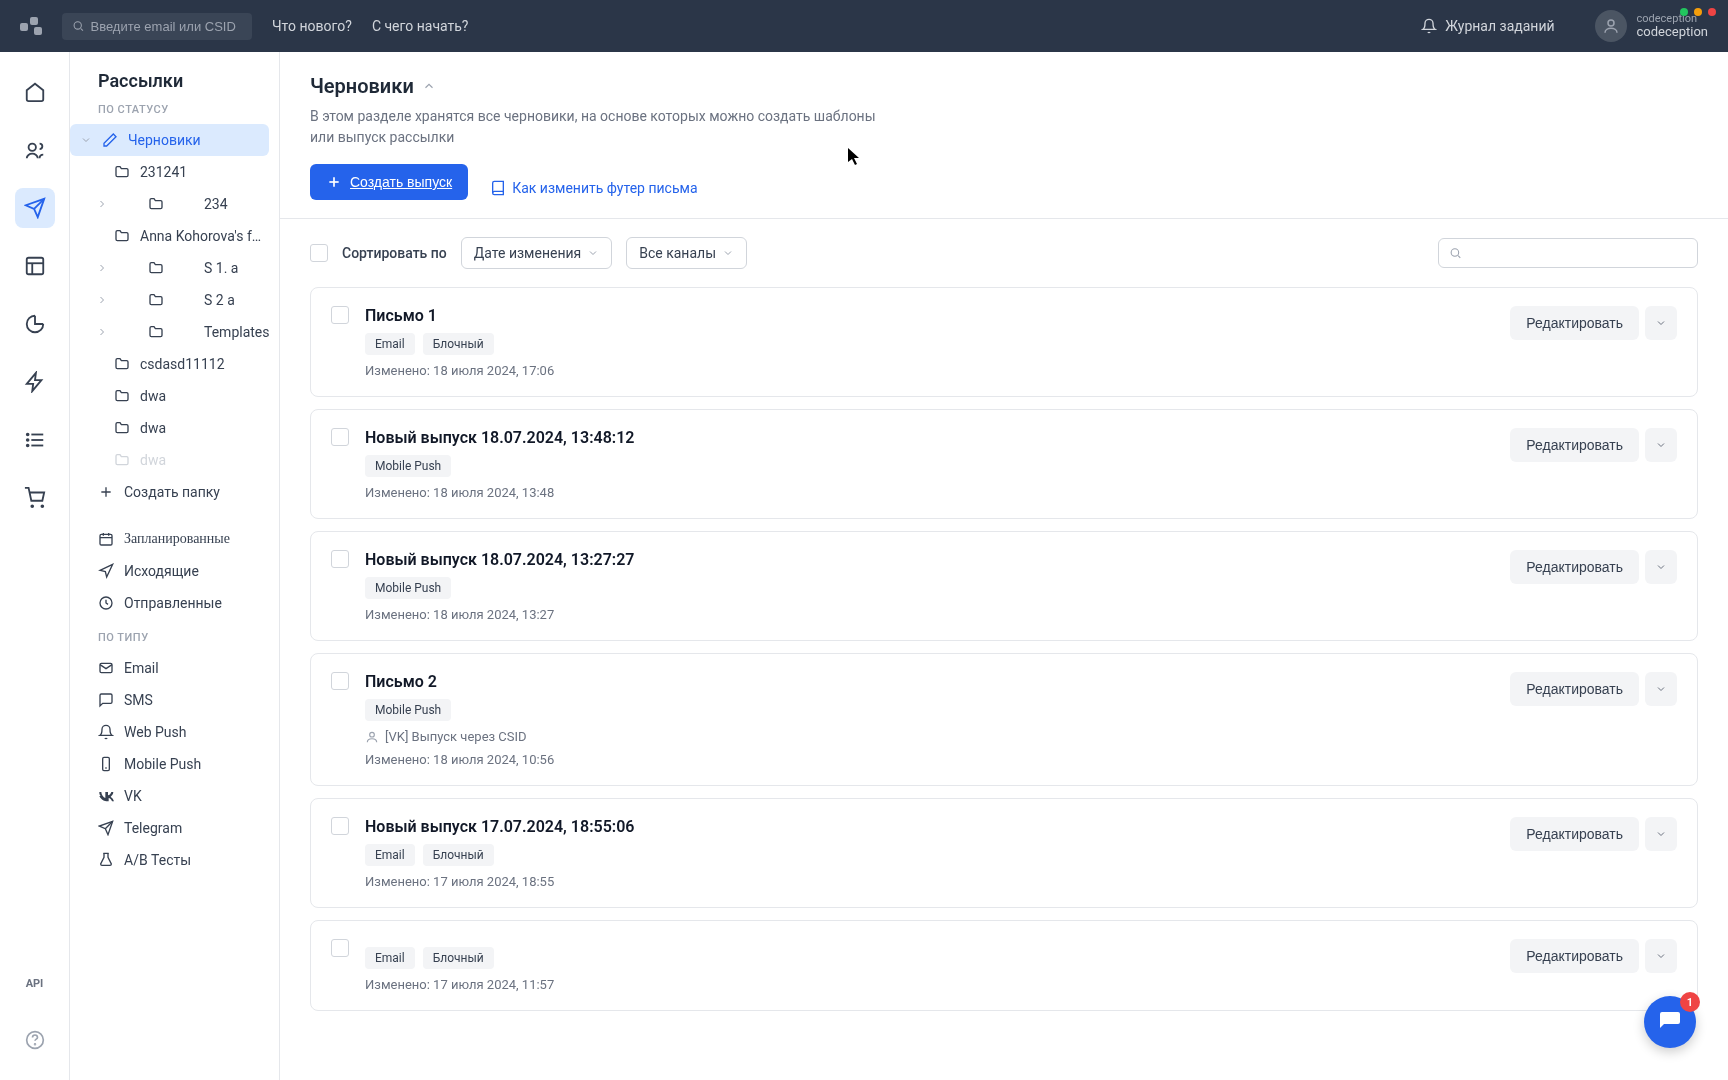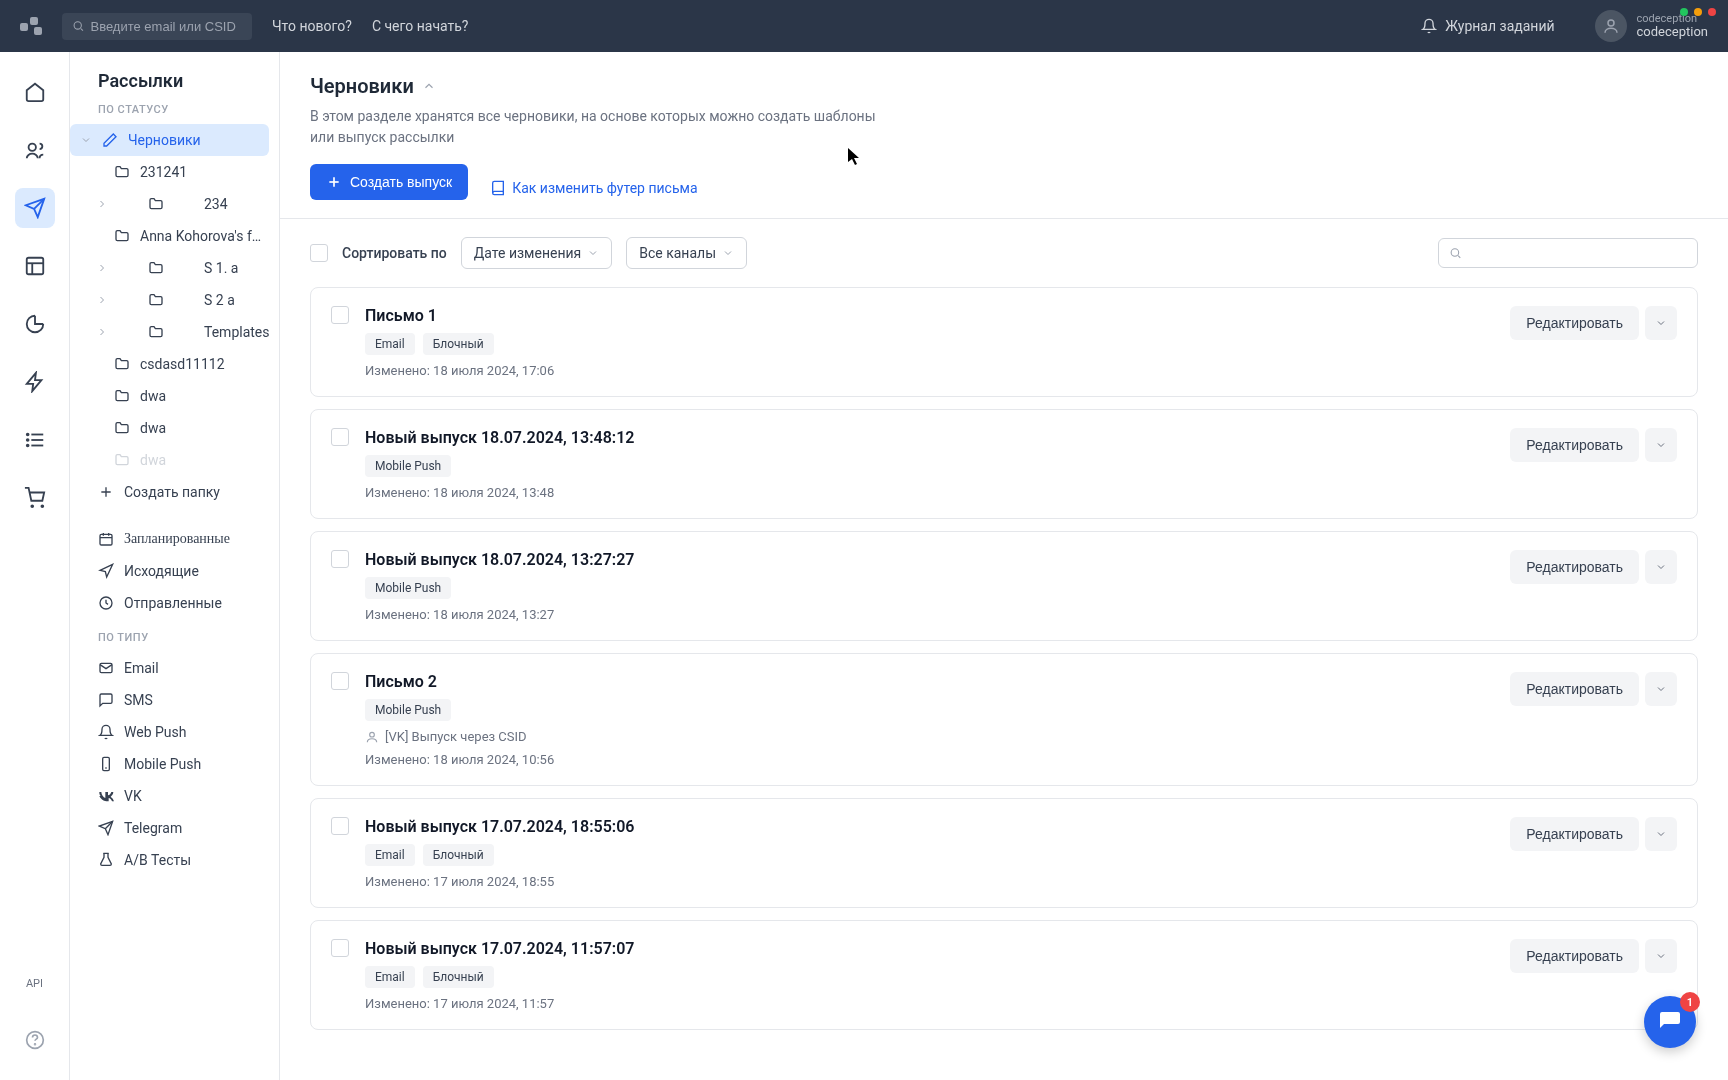--- a/index.html
+++ b/index.html
@@ -23,40 +23,40 @@
     .user-text span:first-child { font-size: 11px; color: #9ca3af; }
     .user-text span:last-child { font-size: 13px; color: #d1d5db; }
     .window-dots { position: absolute; top: 8px; right: 12px; display: flex; gap: 6px; }
     .wd { width: 8px; height: 8px; border-radius: 50%; }
     .wd.g { background: #22c55e; } .wd.y { background: #f59e0b; } .wd.r { background: #ef4444; }
     
     .app-body { display: flex; height: calc(100% - 52px); }
     .icon-rail { width: 70px; background: #fff; border-right: 1px solid #e5e7eb; display: flex; flex-direction: column; align-items: center; padding-top: 20px; gap: 18px; }
     .rail-item { width: 40px; height: 40px; border-radius: 8px; display: flex; align-items: center; justify-content: center; cursor: pointer; color: #374151; }
     .rail-item.active { background: #dbeafe; color: #2563eb; }
-    .rail-api { font-size: 11px; font-weight: 400; color: #6b7280; margin-top: auto; }
+    .rail-api { font-size: 11px; font-weight: 700; color: #6b7280; margin-top: auto; }
     .rail-help { margin-bottom: 20px; margin-top: 12px; color: #9ca3af; }
     
     .sidebar { width: 210px; background: #fff; border-right: 1px solid #e5e7eb; padding: 18px 10px 18px 0; overflow-y: auto; }
     .sidebar h2 { font-size: 18px; font-weight: 600; padding-left: 28px; }
     .side-group-title { font-size: 11px; font-weight: 500; color: #9ca3af; letter-spacing: 0.5px; padding-left: 28px; margin: 12px 0 8px; }
     .side-item { display: flex; align-items: center; gap: 10px; padding: 8px 8px 8px 28px; border-radius: 6px; cursor: pointer; color: #374151; font-size: 14px; white-space: nowrap; overflow: hidden; text-overflow: ellipsis; }
     .side-item.selected { background: #dbeafe; color: #2563eb; }
     .side-item.nested { padding-left: 44px; }
     .side-item.nested2 { padding-left: 36px; gap: 40px; }
     .side-item .chev { width: 12px; color: #9ca3af; margin-left: -18px; }
     .side-item.disabled { color: #d1d5db; }
     .side-item svg { flex-shrink: 0; }
     
     .main { flex: 1; overflow-y: auto; background: #fff; }
     .main-header { padding: 22px 30px 18px; }
     .main-title { font-size: 20px; font-weight: 600; display: flex; align-items: center; gap: 8px; }
     .main-desc { color: #6b7280; margin-top: 8px; max-width: 580px; line-height: 1.5; }
     .main-actions { display: flex; align-items: center; gap: 22px; margin-top: 16px; }
-    .btn-primary { background: #2563eb; color: #fff; border: none; border-radius: 6px; padding: 10px 16px; font-size: 14px; font-weight: 500; display: flex; align-items: center; gap: 8px; cursor: pointer; }
+    .btn-primary { background: #2563eb; color: #fff; border: none; border-radius: 6px; padding: 10px 16px; font-size: 14px; font-weight: 500; display: flex; align-items: center; gap: 8px; cursor: pointer; text-decoration: underline; }
     .link-secondary { color: #2563eb; display: flex; align-items: center; gap: 6px; cursor: pointer; margin-top: 12px; }
     
     .toolbar { border-top: 1px solid #e5e7eb; padding: 18px 30px; display: flex; align-items: center; gap: 14px; }
     .checkbox { width: 18px; height: 18px; border: 1.5px solid #d1d5db; border-radius: 3px; cursor: pointer; flex-shrink: 0; }
     .sort-label { font-weight: 500; color: #374151; }
     .dropdown { border: 1px solid #d1d5db; border-radius: 6px; padding: 7px 12px; display: flex; align-items: center; gap: 6px; cursor: pointer; background: #fff; font-size: 14px; color: #374151; }
     .search-main { margin-left: auto; border: 1px solid #d1d5db; border-radius: 6px; padding: 6px 10px; width: 260px; display: flex; align-items: center; gap: 6px; }
     .search-main input { border: none; outline: none; width: 100%; font-size: 14px; }
     
     .list { padding: 0 30px; }
@@ -507,21 +507,20 @@
             <button class="btn-more">
               <svg width="12" height="12" viewBox="0 0 24 24" fill="none" stroke="#6b7280" stroke-width="2">
                 <polyline points="6 9 12 15 18 9"></polyline>
               </svg>
             </button>
           </div>
         </div>
         <div class="card">
           <div class="checkbox"></div>
           <div class="card-body">
-            <div class="card-title">Новый выпуск 17.07.2024, 11:57:07</div>
             <div class="card-tags">
               <span class="tag">Email</span>
               <span class="tag">Блочный</span>
             </div>
             <div class="card-meta">Изменено: 17 июля 2024, 11:57</div>
           </div>
           <div class="card-actions">
             <button class="btn-edit">Редактировать</button>
             <button class="btn-more">
               <svg width="12" height="12" viewBox="0 0 24 24" fill="none" stroke="#6b7280" stroke-width="2">

